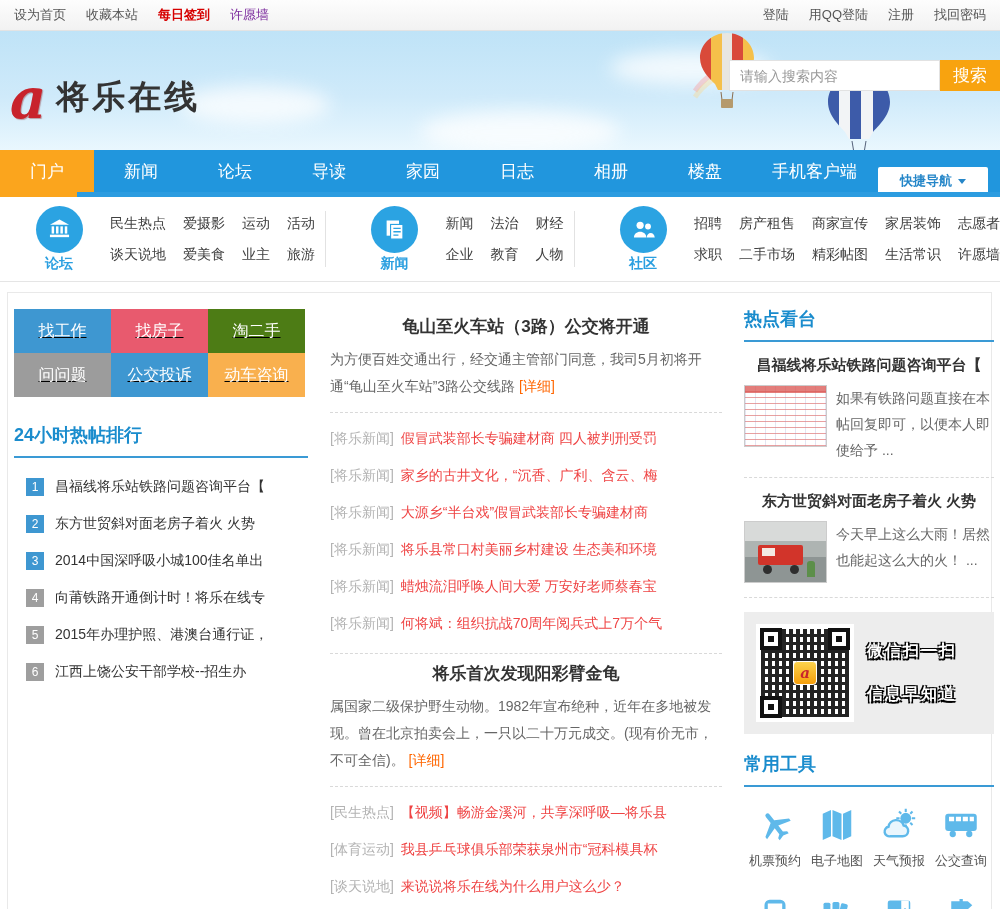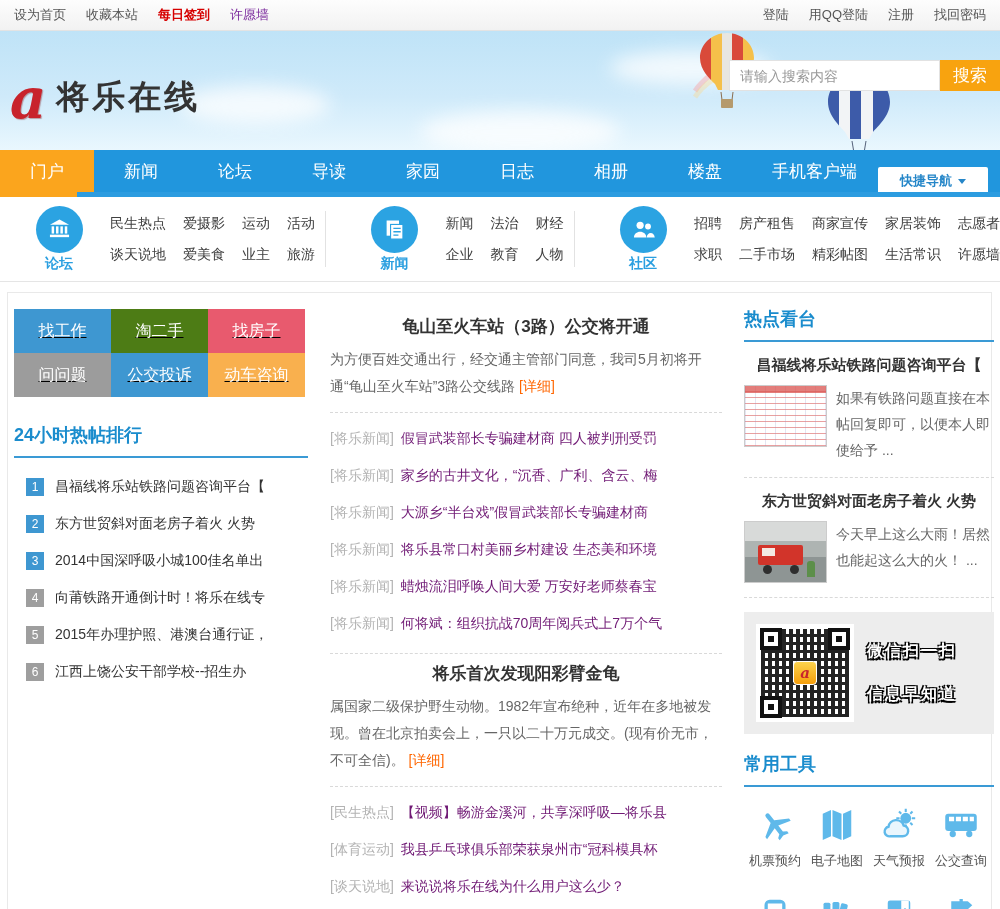--- a/index.html
+++ b/index.html
@@ -76,21 +76,21 @@
   .hotlist .txt { margin-left:11px; font-size:14px; color:#333; white-space:nowrap; overflow:hidden; }
 
   
   .col-mid { position:absolute; left:322px; top:14px; width:392px; }
   .art-title { text-align:center; font-size:17px; font-weight:bold; color:#333; margin-top:8px; cursor:pointer; }
   .art-body { margin-top:8px; font-size:14px; color:#666; line-height:27px; text-align:left; }
   .more { color:#ff6600; }
   .dashed { border:0; border-top:1px dashed #d9d9d9; margin:12px 0 6px; }
   .newslist .row { height:37px; line-height:37px; white-space:nowrap; overflow:hidden; cursor:pointer; }
   .newslist .tag { color:#b3b3b3; font-size:14px; margin-right:7px; }
-  .newslist .ttl { color:#701a75; font-size:14px; }
+  .newslist .ttl { color:#ef4444; font-size:14px; }
 
   
   .col-right { position:absolute; left:736px; top:14px; width:250px; }
   .hs-title { text-align:center; font-size:15px; font-weight:bold; color:#333; margin:14px 0 10px;
     white-space:nowrap; overflow:hidden; cursor:pointer; }
   .hs-item { display:flex; }
   .thumb { flex:0 0 83px; height:62px; border:1px solid #ccc; position:relative; overflow:hidden; cursor:pointer; }
   .thumb-table { background:
       repeating-linear-gradient(90deg, rgba(150,150,200,.25) 0 1px, transparent 1px 10px),
       repeating-linear-gradient(180deg, #fff 0 5px, #e9a0a0 5px 6px); }
@@ -303,22 +303,22 @@
       </div>
     </div>
   </div>
 </div>
 
 <div class="main">
 
   <div class="col-left">
     <div class="btn-grid">
       <a style="background-color: rgb(62, 151, 209);">找工作</a>
+      <a style="background-color: rgb(232, 90, 110);">找房子</a>
       <a style="background-color: rgb(77, 124, 21);">淘二手</a>
-      <a style="background-color: rgb(232, 90, 110);">找房子</a>
       <a style="background-color: rgb(156, 156, 156);">问问题</a>
       <a style="background-color: rgb(62, 151, 209);">公交投诉</a>
       <a style="background-color: rgb(249, 176, 78);">动车咨询</a>
     </div>
     <div class="sec-title">24小时热帖排行</div>
     <div class="hotlist">
       <div class="row">
         <span class="rank" style="background-color: rgb(62, 151, 209);">1</span>
         <span class="txt">昌福线将乐站铁路问题咨询平台【</span>
       </div>

